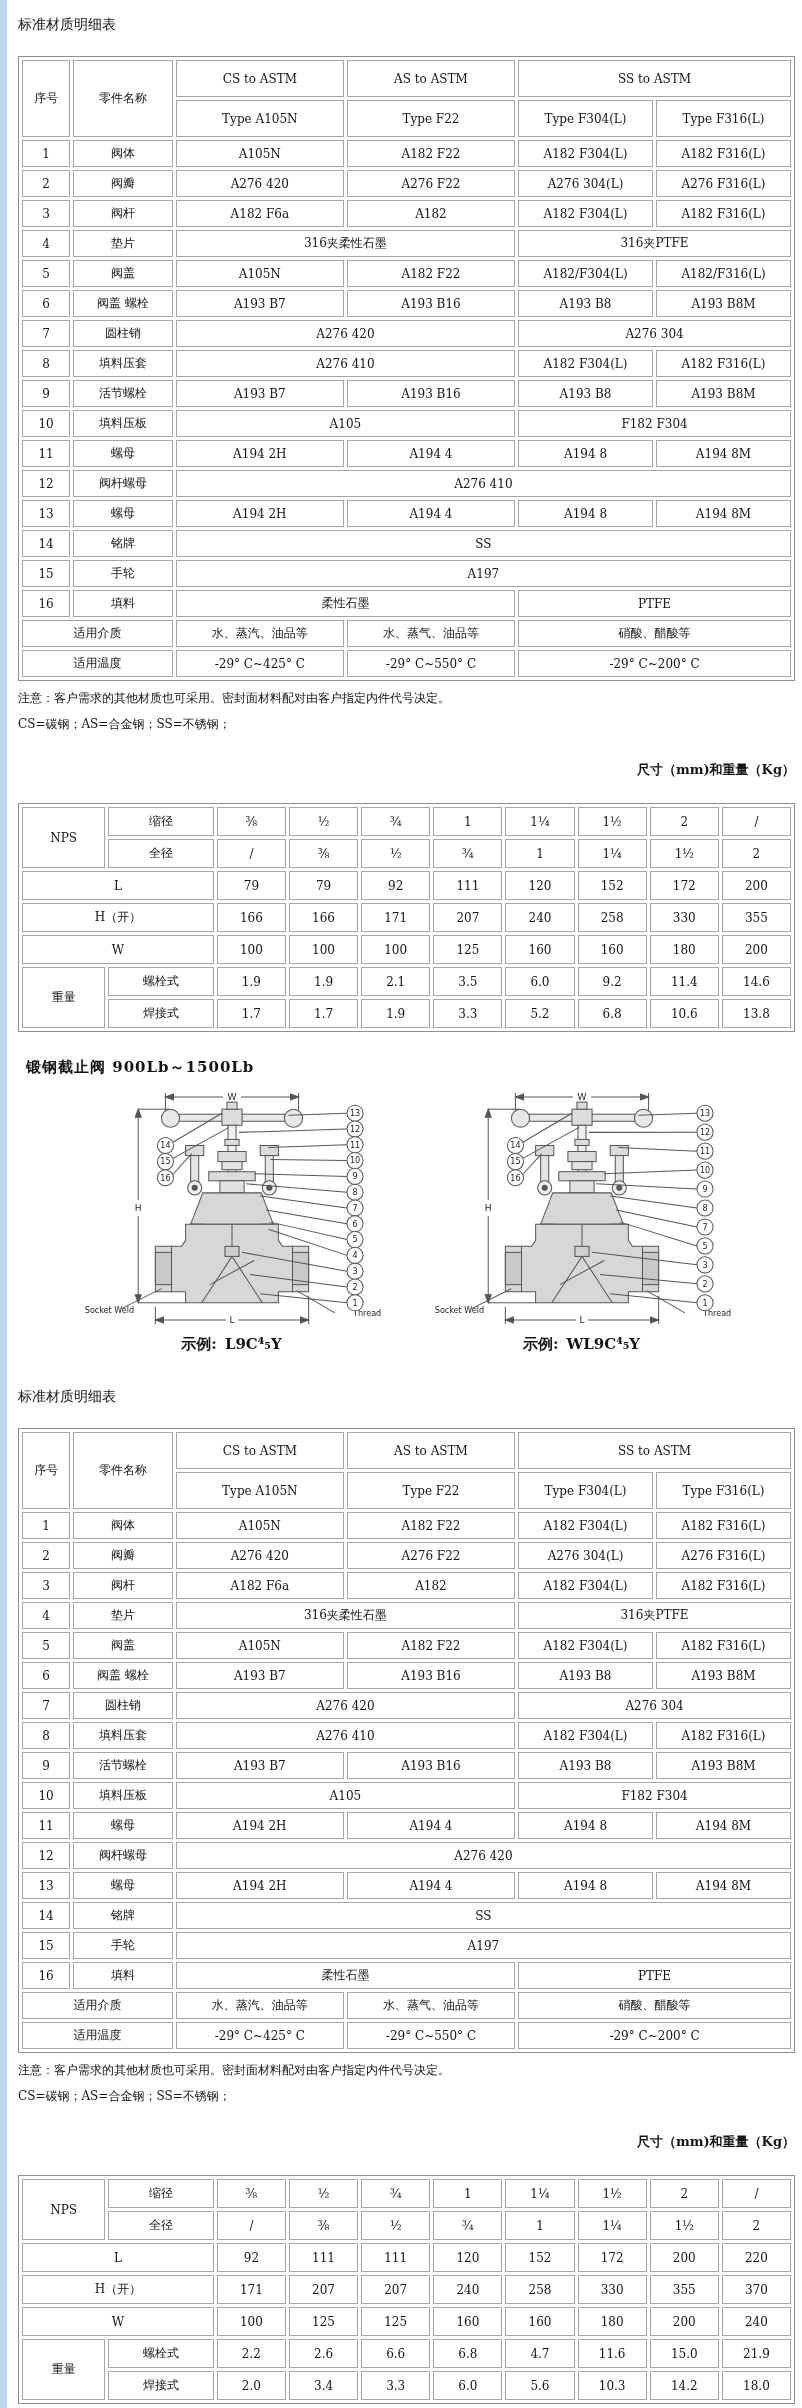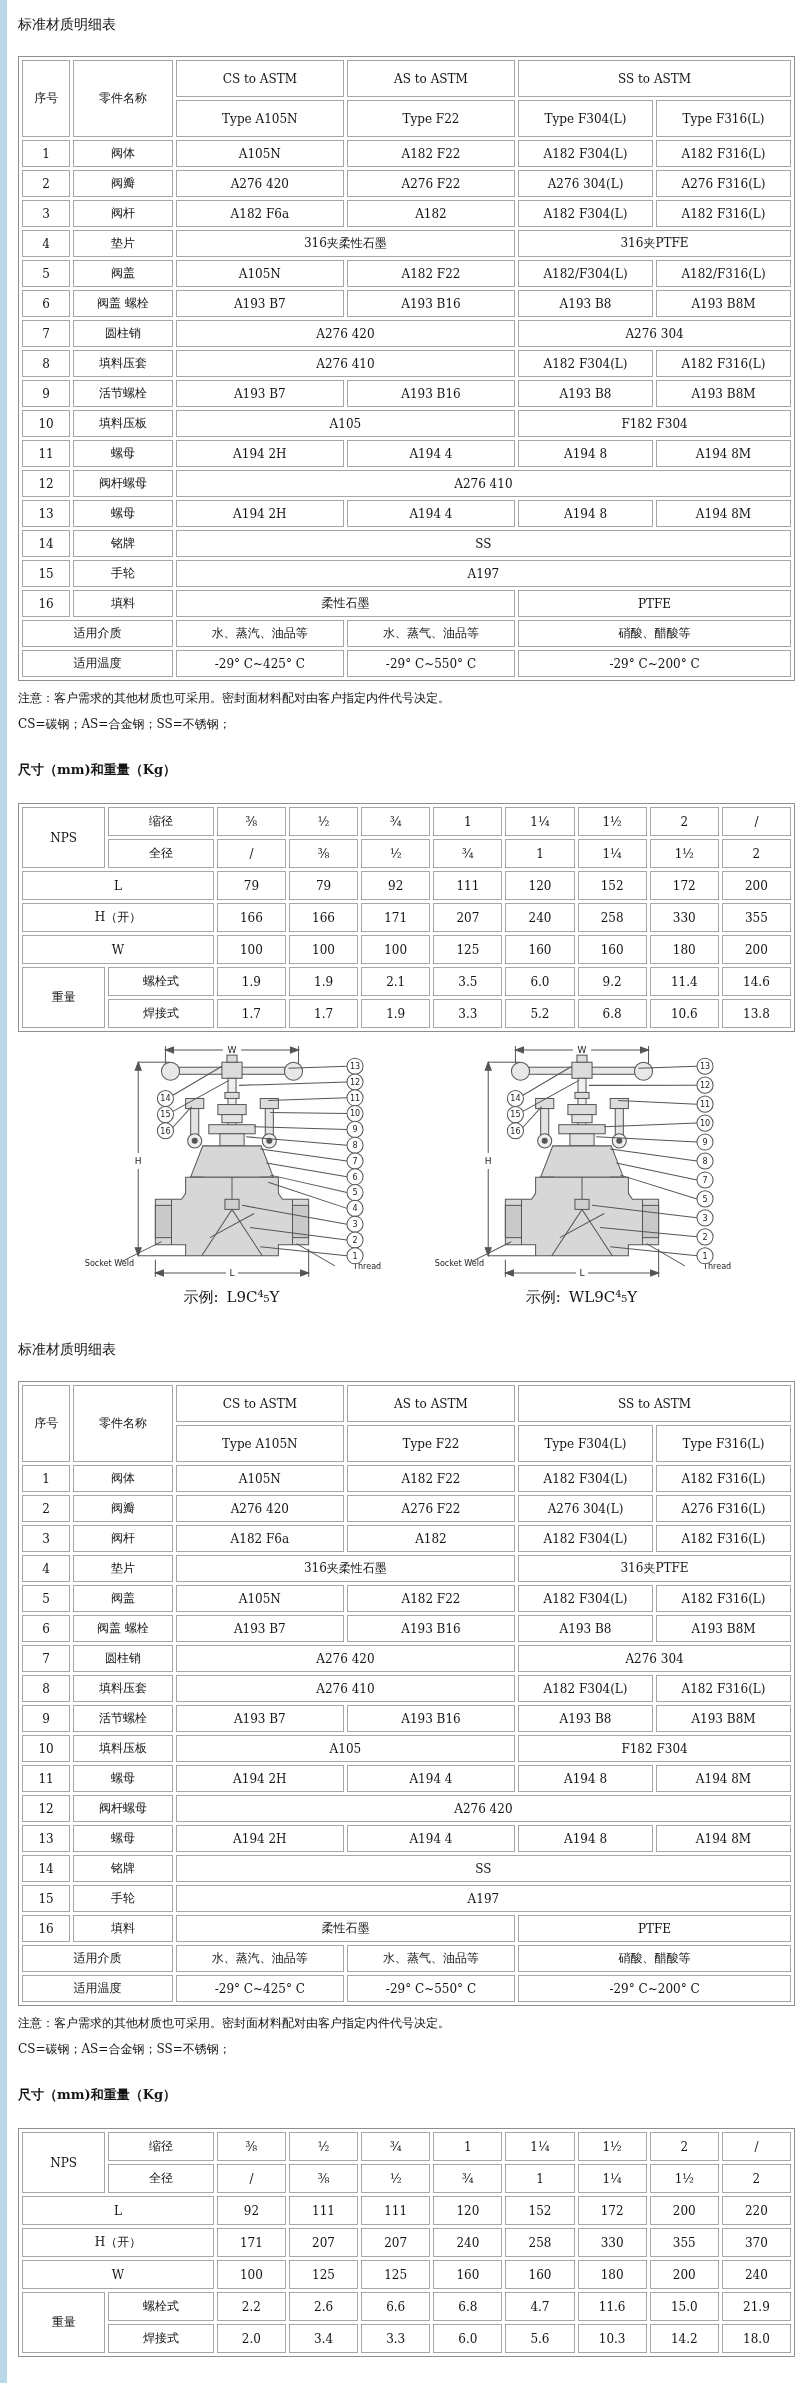--- a/index.html
+++ b/index.html
@@ -2,30 +2,30 @@
 <html><head>
 <meta charset="utf-8">
 <style>
   html,body{margin:0;padding:0;background:#ffffff;}
   body{width:802px;font-family:"DejaVu Serif","Liberation Serif",serif;color:#141414;position:relative;}
   .accent-strip{position:absolute;left:0;top:0;width:7px;height:100%;background:#b9d8ea;}
   .content{padding:10px 7px 26px 18px;}
   .sec-title{font-size:14px;font-weight:normal;margin:6px 0 22px 0;}
   .note{font-size:12px;margin:9px 0;}
   .note.first{margin-top:9px;}
-  .dims-title{font-size:13px;font-weight:bold;margin:28px 0 24px 0;}
+  .dims-title{font-size:13px;font-weight:bold;margin:28px 0 24px 0;text-align:right;}
   .diagram-title{font-size:15px;font-weight:bold;margin:26px 0 10px 8px;letter-spacing:1px;}
   table{border-collapse:separate;border-spacing:3px;border:1px solid #8f8f8f;width:100%;background:#fff;}
   td{border:1px solid #a6a6a6;text-align:center;vertical-align:middle;font-size:12px;padding:1px 2px;height:23px;}
   .mat .hd{height:33px;text-align:center;}
   .dim td{height:25px;}
   .tbl-wrap{margin:0;}
   .diagrams{display:flex;justify-content:center;gap:30px;margin-top:8px;}
   figure{margin:0;width:320px;text-align:center;}
-  figcaption{font-size:15px;font-weight:normal;margin-top:2px;}
+  figcaption{font-size:15px;font-weight:bold;margin-top:2px;}
   figcaption .pfx{margin-right:8px;}
   svg text{stroke:none;fill:#1d1d1d;font-family:"DejaVu Sans","Liberation Sans",sans-serif;}
   section{display:block;}
 </style>
 </head>
 <body>
 
 <div class="accent-strip"></div>
 <div class="content">
 
@@ -276,20 +276,21 @@
               <td>6.8</td>
               <td>10.6</td>
               <td>13.8</td>
             </tr>
           </tbody>
         </table>
       </div>
   </section>
 
   <section>
+    <h2 class="diagram-title">锻钢截止阀 900Lb～1500Lb</h2>
     <div class="diagrams">
       <figure>
         <svg width="320" height="242" viewBox="0 0 300 240">
             <g>
               <line x1="84" y1="10" x2="141" y2="10" stroke="#555" stroke-width="1"></line>
               <line x1="159" y1="10" x2="216" y2="10" stroke="#555" stroke-width="1"></line>
               <polygon points="84,10 92,7 92,13" fill="#555" stroke="#555" stroke-width="1"></polygon>
               <polygon points="216,10 208,7 208,13" fill="#555" stroke="#555" stroke-width="1"></polygon>
               <line x1="84" y1="6" x2="84" y2="24" stroke="#555" stroke-width="1"></line>
               <line x1="216" y1="6" x2="216" y2="24" stroke="#555" stroke-width="1"></line>

